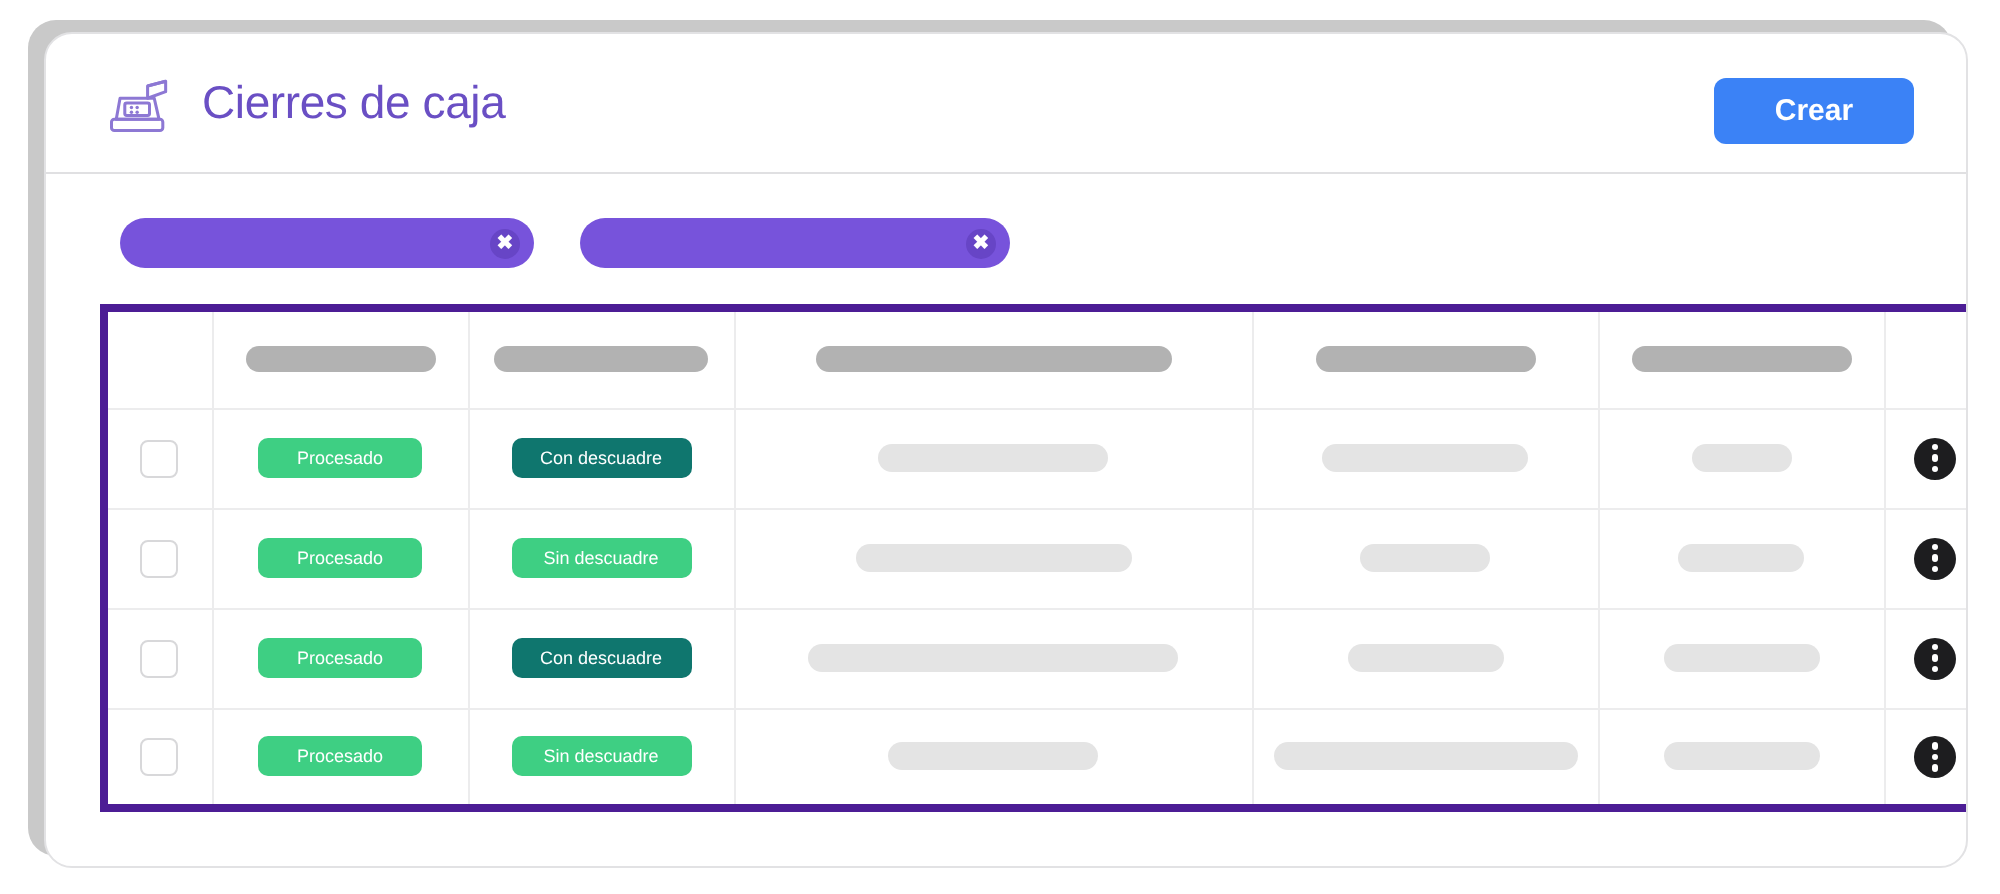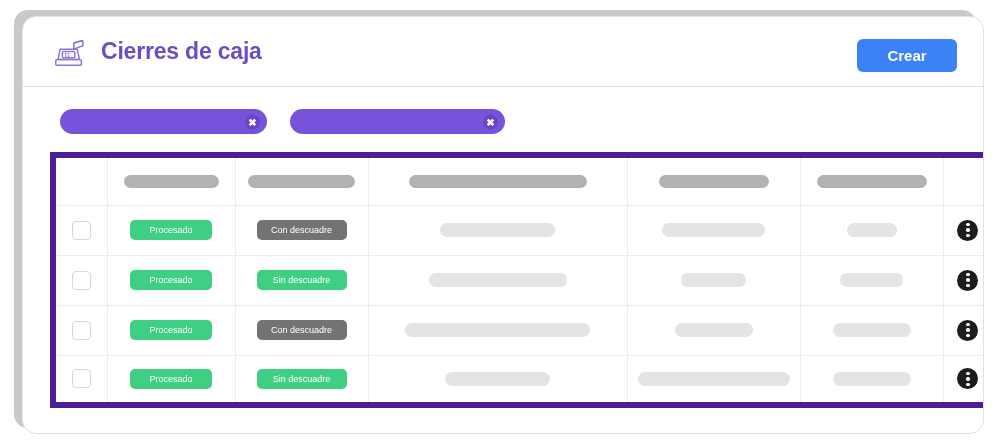--- a/index.html
+++ b/index.html
@@ -48,21 +48,21 @@
   .title-group {
     display: flex;
     align-items: center;
     gap: 12px;
   }
 
   .register-icon { width: 38px; height: 38px; display: block; }
 
   .page-title {
     font-size: 23px;
-    font-weight: bold;
+    font-weight: normal;
     color: #6a4fc4;
     letter-spacing: -0.2px;
     white-space: nowrap;
   }
 
   .create-button {
     position: absolute;
     right: 26px;
     top: 22px;
     width: 100px;
@@ -110,21 +110,21 @@
     text-align: center;
     cursor: pointer;
   }
 
   
   .table-wrap { padding: 0 27px; }
 
   table {
     width: 100%;
     border-collapse: collapse;
-    border: 6px solid #4c1d95;
+    border: 4px solid #4c1d95;
     border-radius: 8px;
     table-layout: fixed;
   }
 
   th, td {
     border-right: 1px solid #ececed;
     border-bottom: 1px solid #ececed;
     height: 50px;
     padding: 0;
     vertical-align: middle;
@@ -173,21 +173,21 @@
     padding: 5px 0;
     border-radius: 5px;
     font-size: 9px;
     color: #ffffff;
     text-align: center;
     white-space: nowrap;
     cursor: pointer;
   }
   .badge-wide { width: 90px; }
   .badge-green { background: #3ecf83; }
-  .badge-red   { background: #737373; }
+  .badge-red   { background: #0f766e; }
 
   .kebab {
     width: 21px;
     height: 21px;
     border-radius: 50%;
     background: #1d1d1f;
     margin: 0 auto;
     display: flex;
     flex-direction: column;
     align-items: center;

